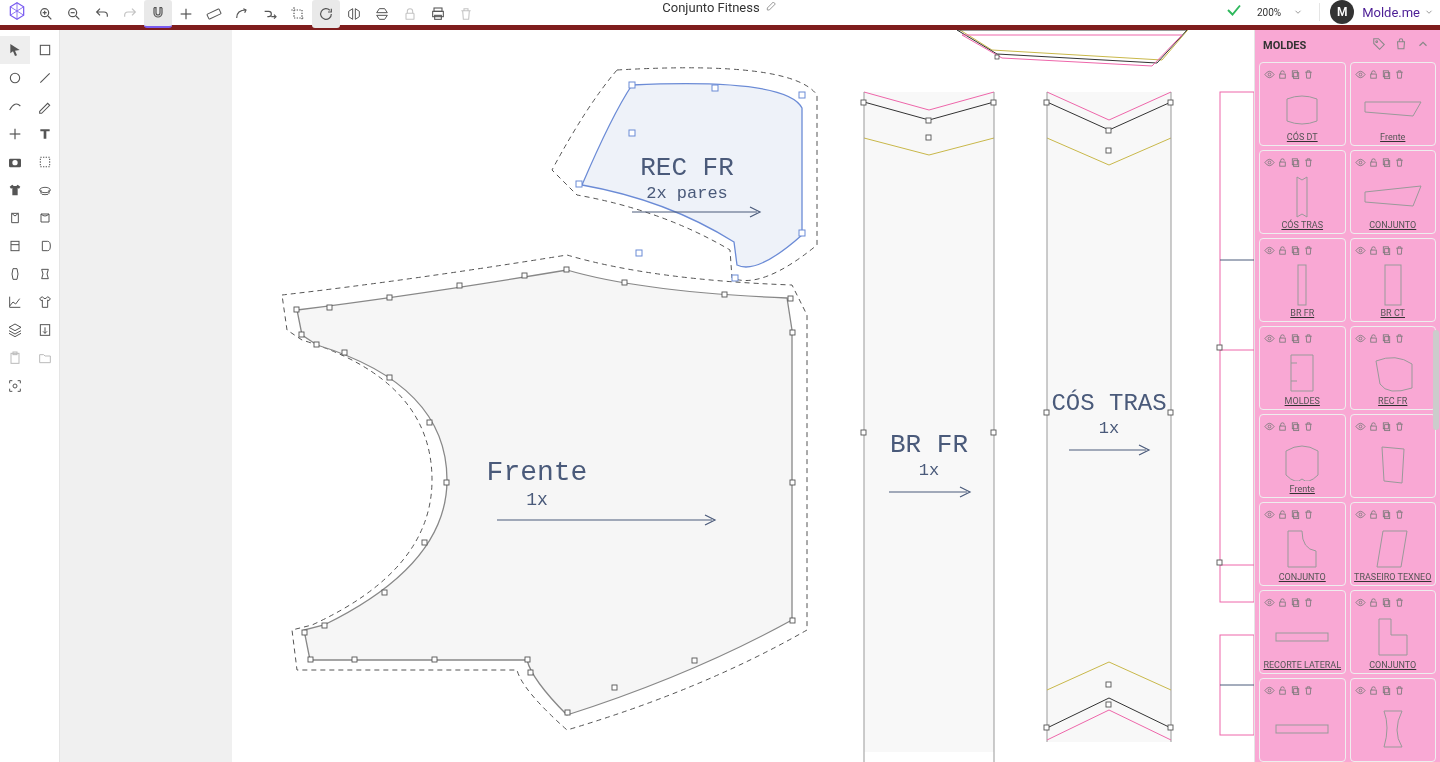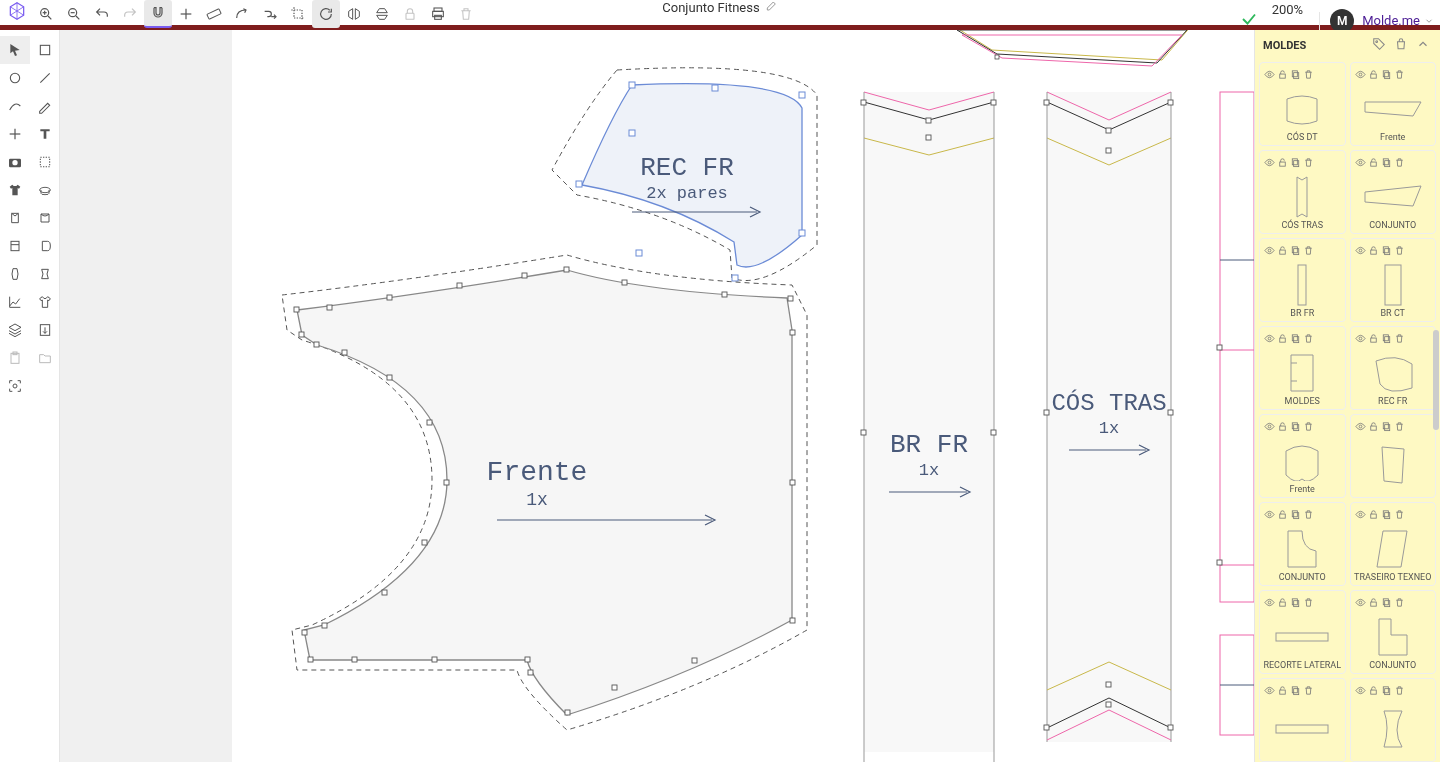--- a/index.html
+++ b/index.html
@@ -6,41 +6,41 @@
   body { width:1440px; height:762px; overflow:hidden; background:#fff; color:#333; }
   
   .topbar { height:30px; border-bottom:5px solid #7f1d1d; display:flex; align-items:flex-start; padding:0 6px; }
   .topbar .logo { width:22px; height:22px; display:flex; align-items:center; justify-content:center; margin-right:4px;}
   .topbar .tb-btn { width:28px; height:28px; display:flex; align-items:center; justify-content:center; color:#555; cursor:pointer; border-radius:3px; }
   .topbar .tb-btn.active { background:#e9e9e9; border-bottom:2px solid #7a5cf0; }
   .topbar .tb-btn.refresh-active { background:#e9e9e9; }
   .topbar .tb-btn svg { stroke:#555; }
   .topbar .center { position:absolute; left:50%; transform:translateX(-50%); display:flex; align-items:center; gap:6px; font-size:13px; color:#333;}
   .topbar .right { margin-left:auto; display:flex; align-items:center; gap:8px;}
-  .zoom-select { display:flex; align-items:center; gap:12px; font-size:13px; color:#333; padding:2px 6px; cursor:pointer;flex-direction:column;}
+  .zoom-select { display:flex; align-items:center; gap:12px; font-size:10px; color:#333; padding:2px 6px; cursor:pointer;}
   .avatar { width:24px; height:24px; border-radius:50%; background:#333; color:#fff; display:flex; align-items:center; justify-content:center; font-size:12px; font-weight:600;}
   .brand { font-size:13px; color:#4c1d95; display:flex; align-items:center; gap:4px; cursor:pointer;}
   .check-icon { color:#2eb85c; }
   .sep { width:1px; height:18px; background:#e5e5e5; margin:0 2px;}
   
   .lefttools { position:absolute; top:30px; left:0; width:60px; bottom:0; border-right:1px solid #e5e5e5; background:#fff; padding-top:6px;}
   .tool-grid { display:grid; grid-template-columns: repeat(2, 30px); grid-auto-rows:28px; }
   .tool { display:flex; align-items:center; justify-content:center; cursor:pointer; color:#555; }
   .tool.active { background:#eee; }
   
   .left-gutter { position:absolute; top:30px; left:60px; width:172px; bottom:0; background:#f0f0f0; }
   
   .canvas { position:absolute; top:30px; left:232px; right:186px; bottom:0; overflow:hidden; background:#fff; }
   
-  .rightpanel { position:absolute; top:30px; right:0; width:186px; bottom:0; border-left:1px solid #e5e5e5; background:#fef9c3; display:flex; flex-direction:column;}
+  .rightpanel { position:absolute; top:30px; right:0; width:186px; bottom:0; border-left:1px solid #e5e5e5; background:#f9a8d4; display:flex; flex-direction:column;}
   .rp-header { height:30px; display:flex; align-items:center; padding:0 8px; font-size:11px; font-weight:700; color:#333; gap:6px;}
   .rp-header .sp { flex:1;}
   .rp-header .hicon { width:16px; height:16px; color:#777; cursor:pointer;}
   .molds { flex:1; overflow-y:auto; padding:0 4px 8px 4px;}
-  .mold-row { display:flex; gap:4px; }
+  .mold-row { display:flex; gap:4px;text-decoration:underline; }
   .mold { flex:1; border:1px solid #eee; border-radius:4px; margin:2px 0; padding:2px; display:flex; flex-direction:column; align-items:center; height:84px;}
   .mold .icons { display:flex; gap:2px; width:100%; justify-content:flex-start; padding-left:2px;}
   .mold .icons svg { width:11px; height:11px; }
   .mold .thumb { flex:1; width:100%; display:flex; align-items:center; justify-content:center;}
   .mold .label { font-size:9px; color:#555; text-align:center; line-height:1; padding-bottom:1px;}
   
   .canvas-label { font-family: "Courier New", monospace; fill:#4a5a7a; }
   .scroll-thumb { position:absolute; right:1px; top:300px; width:6px; height:100px; background:#ccc; border-radius:3px;}
 </style>
 </head>

